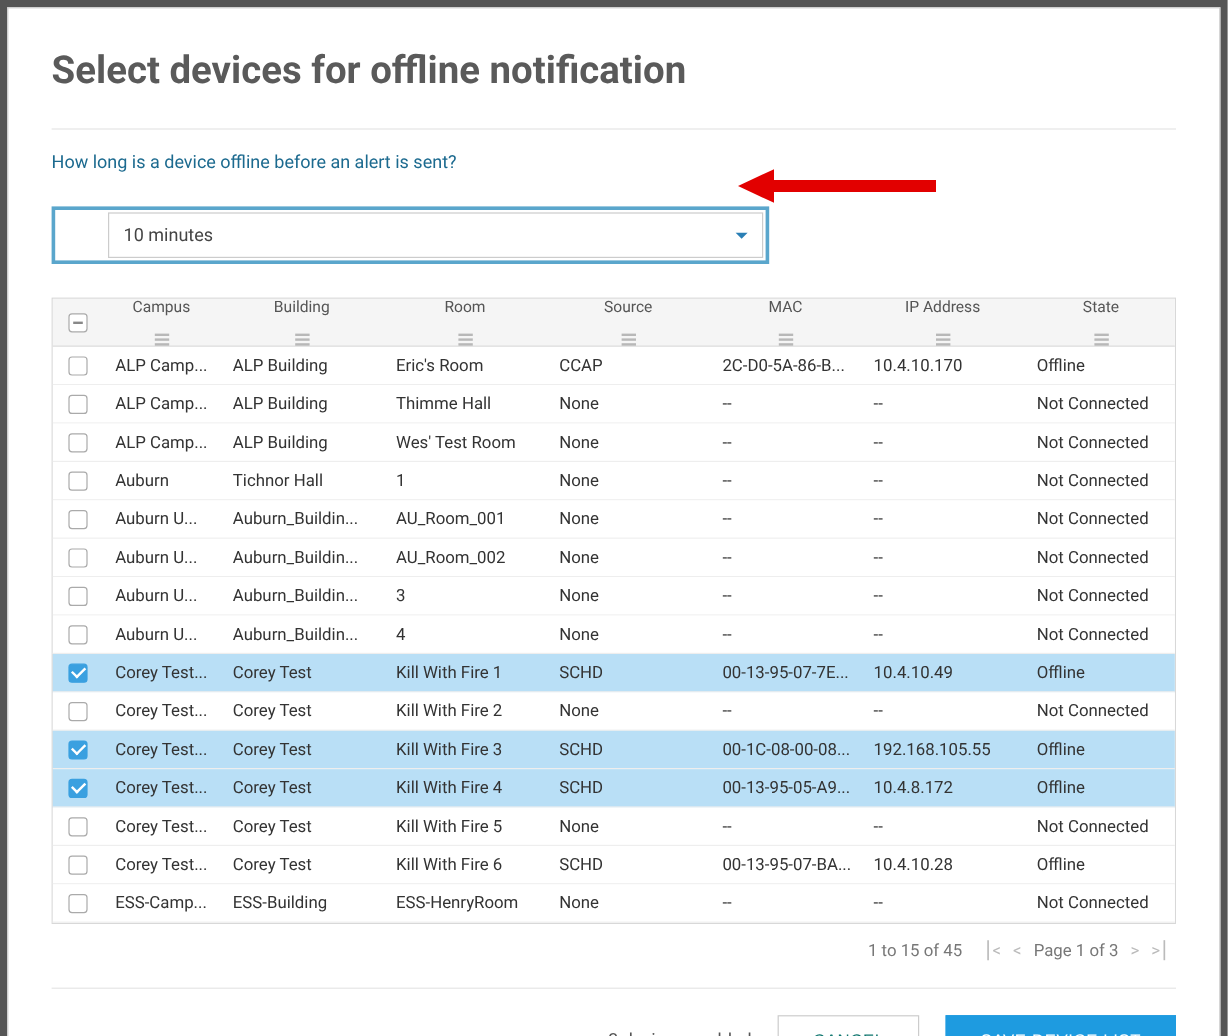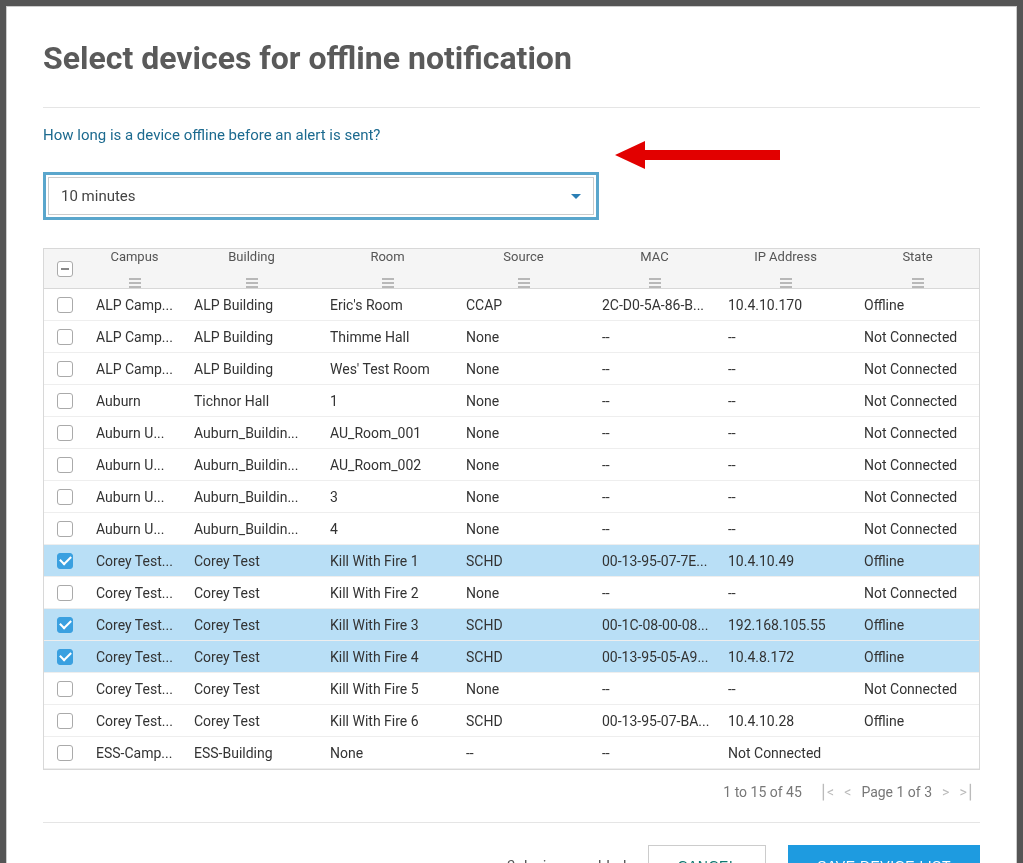--- a/index.html
+++ b/index.html
@@ -43,20 +43,21 @@
     height: 34px;
     border: 1px solid #ccc;
     background: #fff;
     display: flex;
     align-items: center;
     justify-content: space-between;
     padding: 18px 12px;
     font-size: 15px;
     color: #444;
     cursor: pointer;
+    margin-left: 42px;
   }
   .caret-down {
     width: 0; height: 0;
     border-left: 5px solid transparent;
     border-right: 5px solid transparent;
     border-top: 5px solid #2a7fb5;
   }
   .arrow-annotation {
     position: absolute;
     left: 603px;
@@ -444,20 +445,21 @@
           <div class="td">00-13-95-07-BA...</div>
           <div class="td">10.4.10.28</div>
           <div class="td">Offline</div>
         </div>
         <div class="tbody-row">
           <div class="td check-col">
             <span class="checkbox"></span>
           </div>
           <div class="td">ESS-Camp...</div>
           <div class="td">ESS-Building</div>
+          <div class="td">ESS-HenryRoom</div>
           <div class="td">None</div>
           <div class="td">--</div>
           <div class="td">--</div>
           <div class="td">Not Connected</div>
         </div>
       </div>
   </div>
 
   <div class="pager">
     <span>1 to 15 of 45</span>

